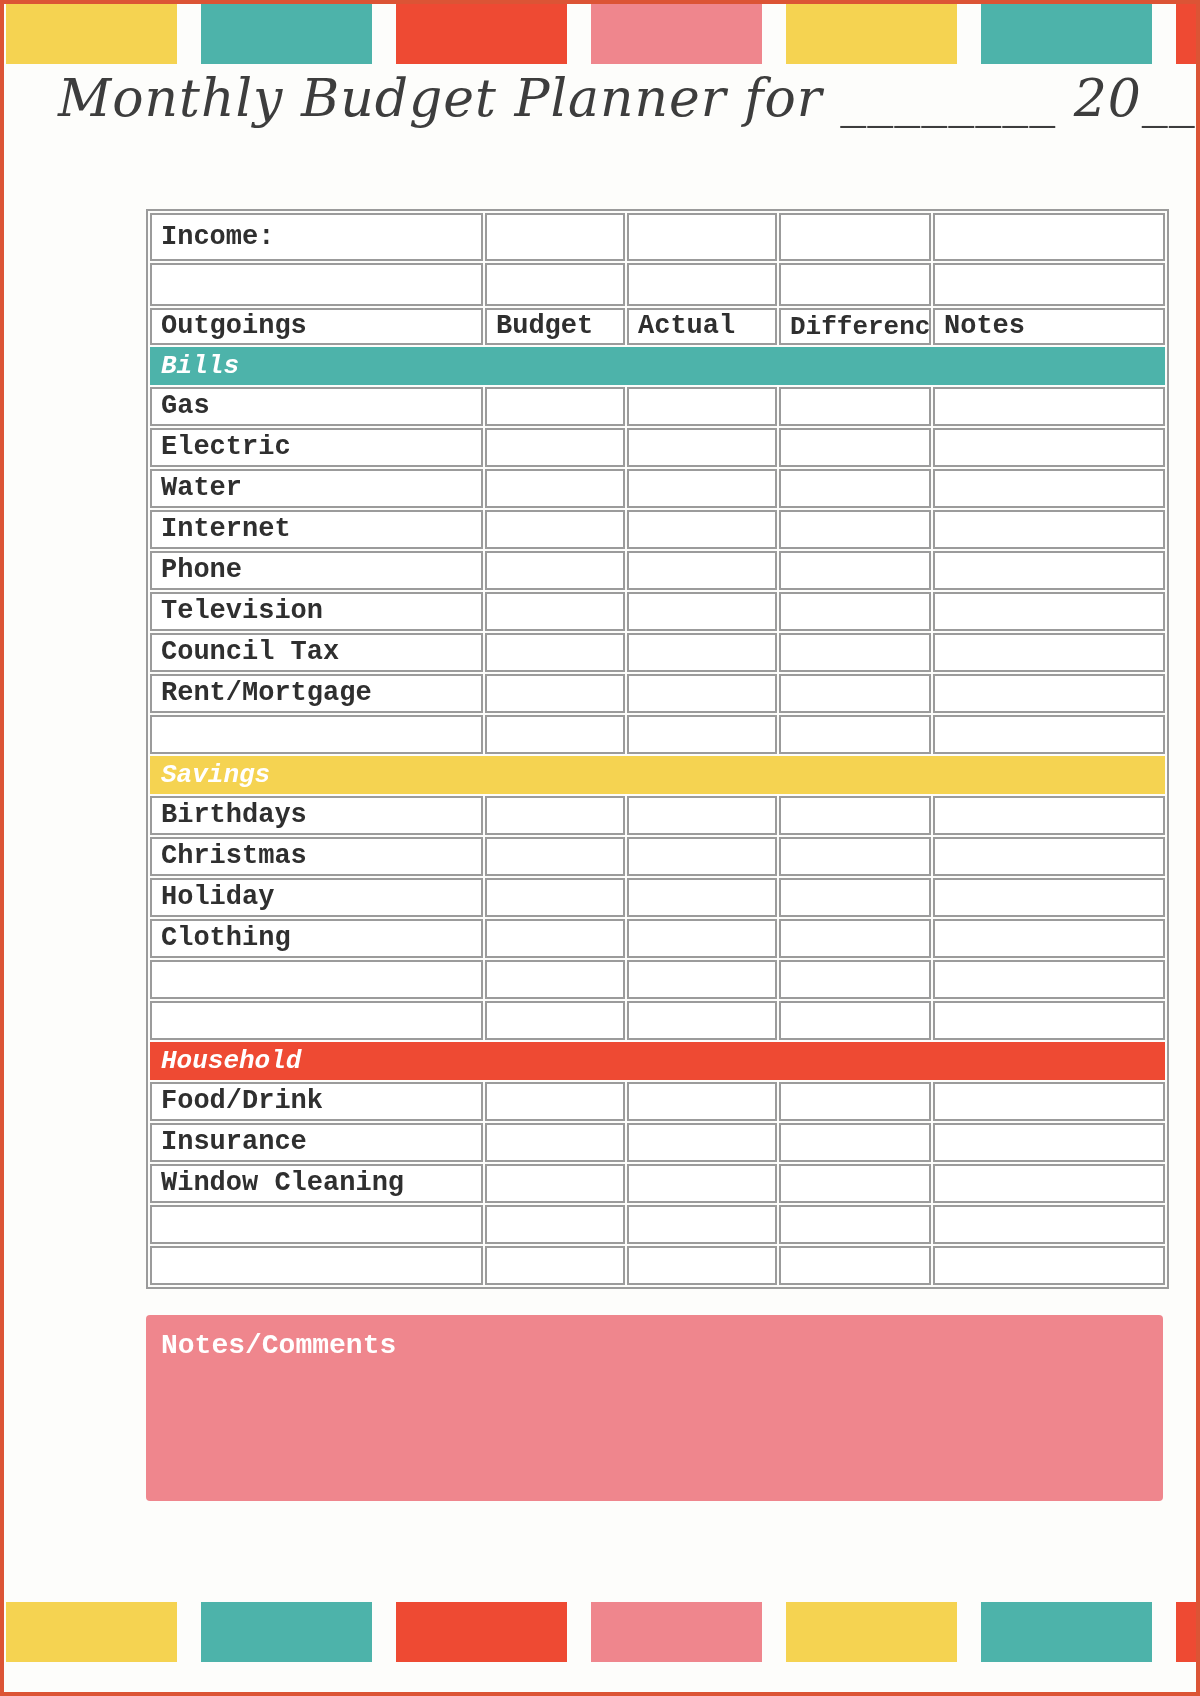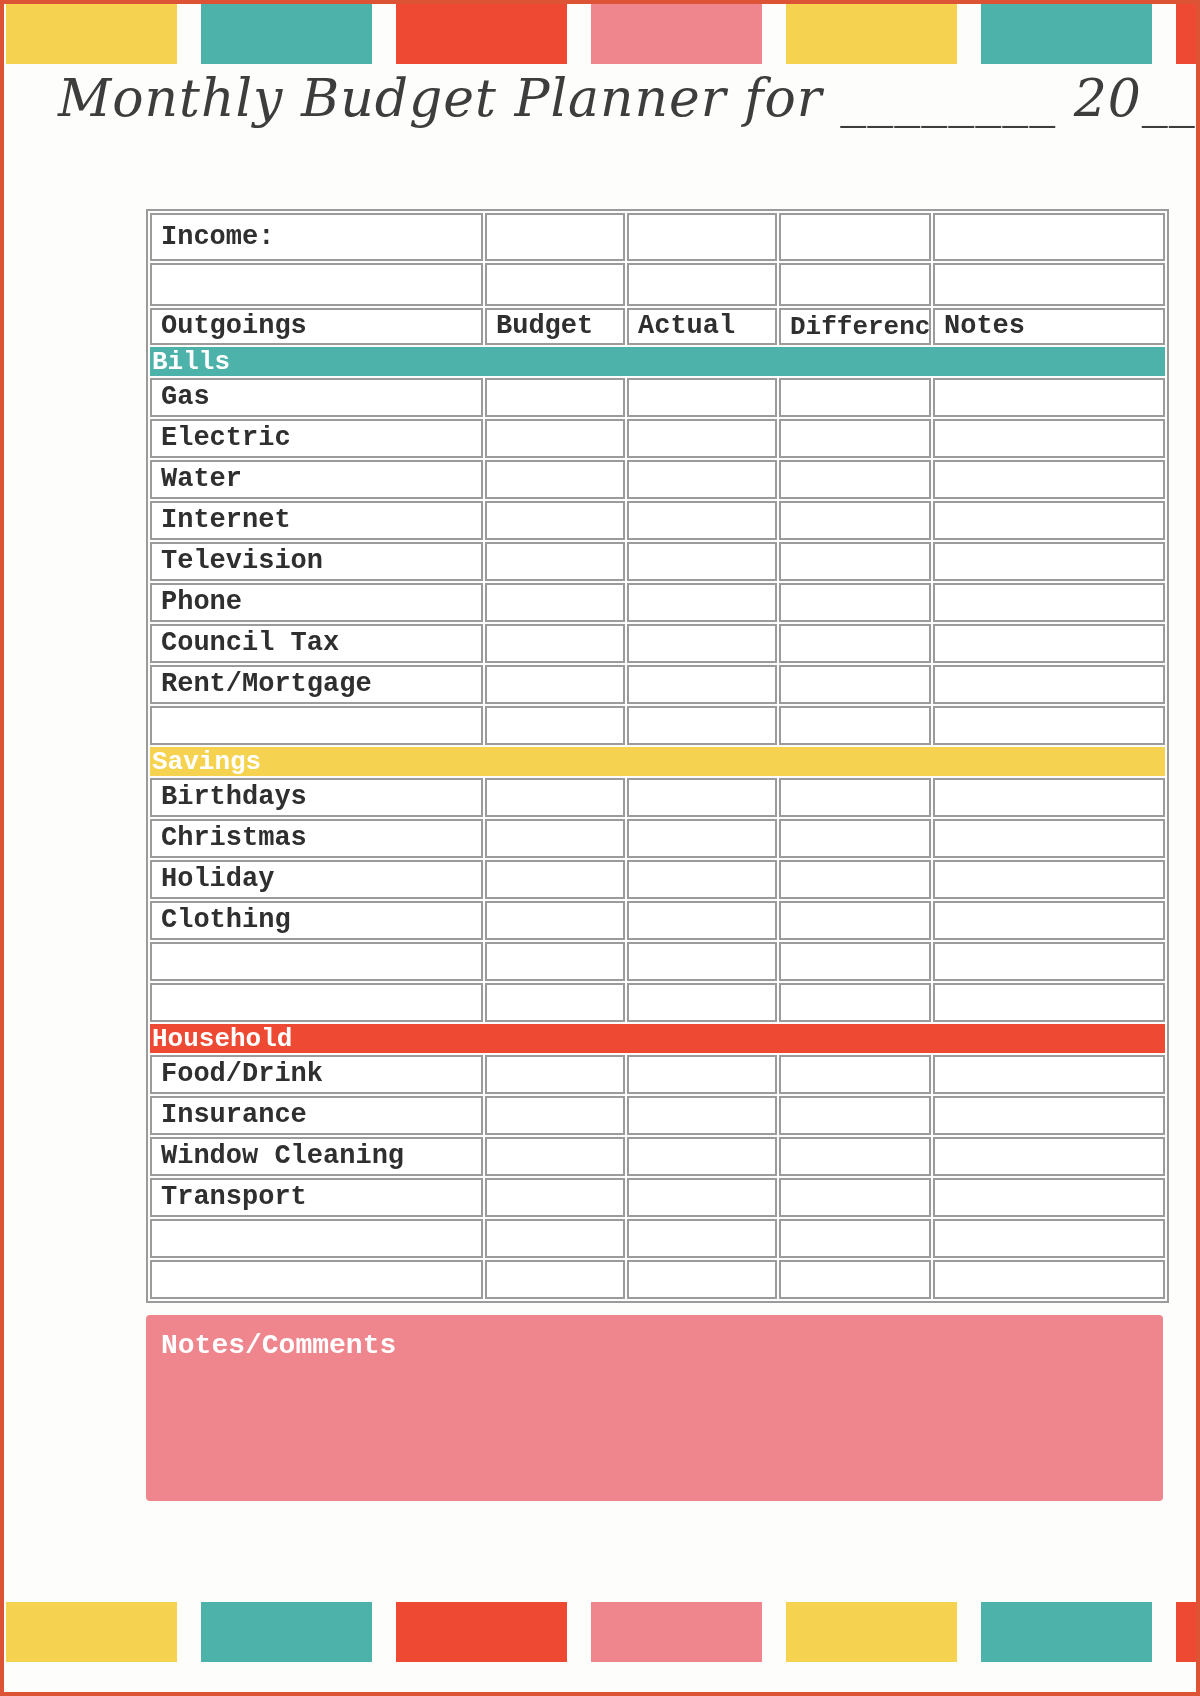--- a/index.html
+++ b/index.html
@@ -42,22 +42,22 @@
     vertical-align:middle; height:39px;
     font-size:27px; font-weight:700; line-height:1;
     overflow:hidden; white-space:nowrap;
   }
   td.cell{background:#ffffff; border:2px solid var(--table-border-gray); padding-left:9px;}
   tr.r-income td{height:48px;}
   tr.r-gap td{height:43px;}
   tr.r-head td{height:37px;}
   td.hdr-small{font-size:26px;}
   tr.r-bar td{
-    height:29px; border:none; padding-left:2px;
-    color:var(--section-text-white); font-size:26px;
+    height:38px; border:none; padding-left:11px;
+    color:var(--section-text-white); font-size:26px;font-style:italic;
   }
   .bar-teal{background:var(--teal);} .bar-yellow{background:var(--yellow);}
   .bar-red{background:var(--red);margin-left:11px;}
   
   .notes{
     position:absolute; left:142px; top:1311px; width:1017px; height:186px;
     background:var(--salmon); border-radius:4px;
   }
   .notes-label{
     padding:15px 0 0 15px; color:var(--section-text-white);
@@ -135,28 +135,28 @@
           <td class="cell"></td>
         </tr>
         <tr>
           <td class="cell">Internet</td>
           <td class="cell"></td>
           <td class="cell"></td>
           <td class="cell"></td>
           <td class="cell"></td>
         </tr>
         <tr>
+          <td class="cell">Phone</td>
+          <td class="cell"></td>
+          <td class="cell"></td>
+          <td class="cell"></td>
+          <td class="cell"></td>
+        </tr>
+        <tr>
           <td class="cell">Television</td>
-          <td class="cell"></td>
-          <td class="cell"></td>
-          <td class="cell"></td>
-          <td class="cell"></td>
-        </tr>
-        <tr>
-          <td class="cell">Phone</td>
           <td class="cell"></td>
           <td class="cell"></td>
           <td class="cell"></td>
           <td class="cell"></td>
         </tr>
         <tr>
           <td class="cell">Council Tax</td>
           <td class="cell"></td>
           <td class="cell"></td>
           <td class="cell"></td>
@@ -233,27 +233,20 @@
         </tr>
         <tr>
           <td class="cell">Insurance</td>
           <td class="cell"></td>
           <td class="cell"></td>
           <td class="cell"></td>
           <td class="cell"></td>
         </tr>
         <tr>
           <td class="cell">Window Cleaning</td>
-          <td class="cell"></td>
-          <td class="cell"></td>
-          <td class="cell"></td>
-          <td class="cell"></td>
-        </tr>
-        <tr>
-          <td class="cell">Transport</td>
           <td class="cell"></td>
           <td class="cell"></td>
           <td class="cell"></td>
           <td class="cell"></td>
         </tr>
         <tr>
           <td class="cell"></td>
           <td class="cell"></td>
           <td class="cell"></td>
           <td class="cell"></td>

